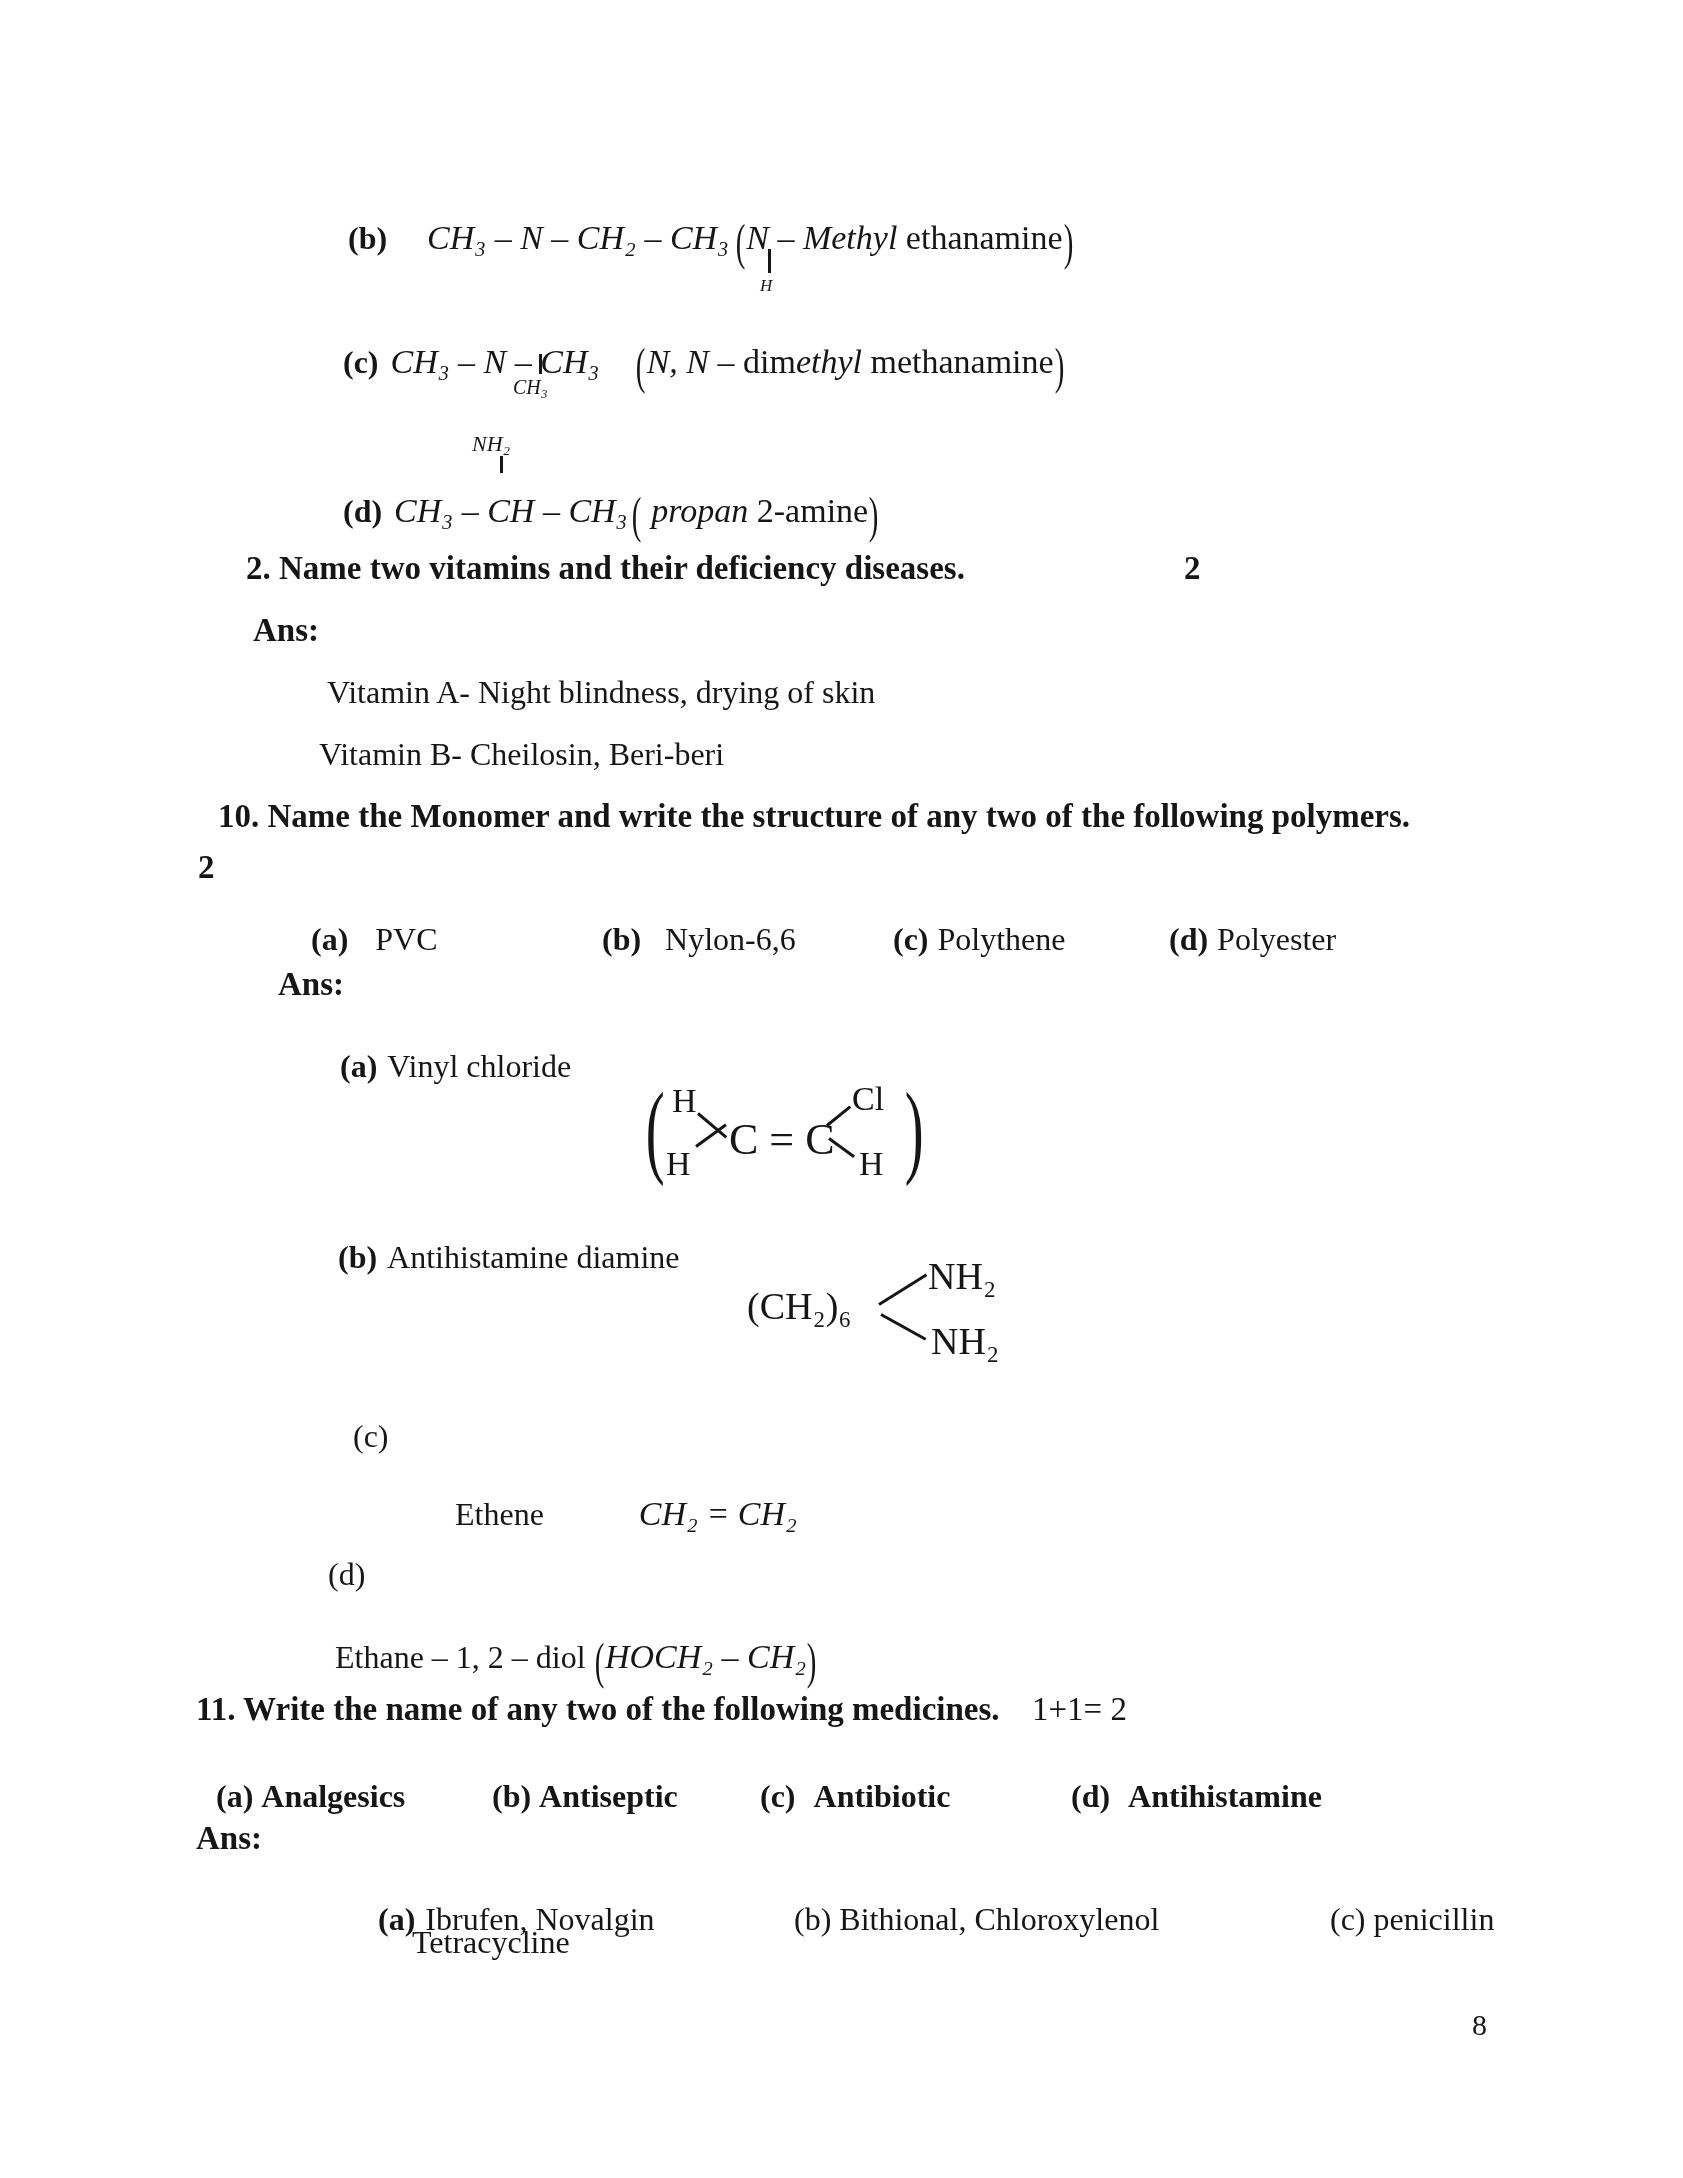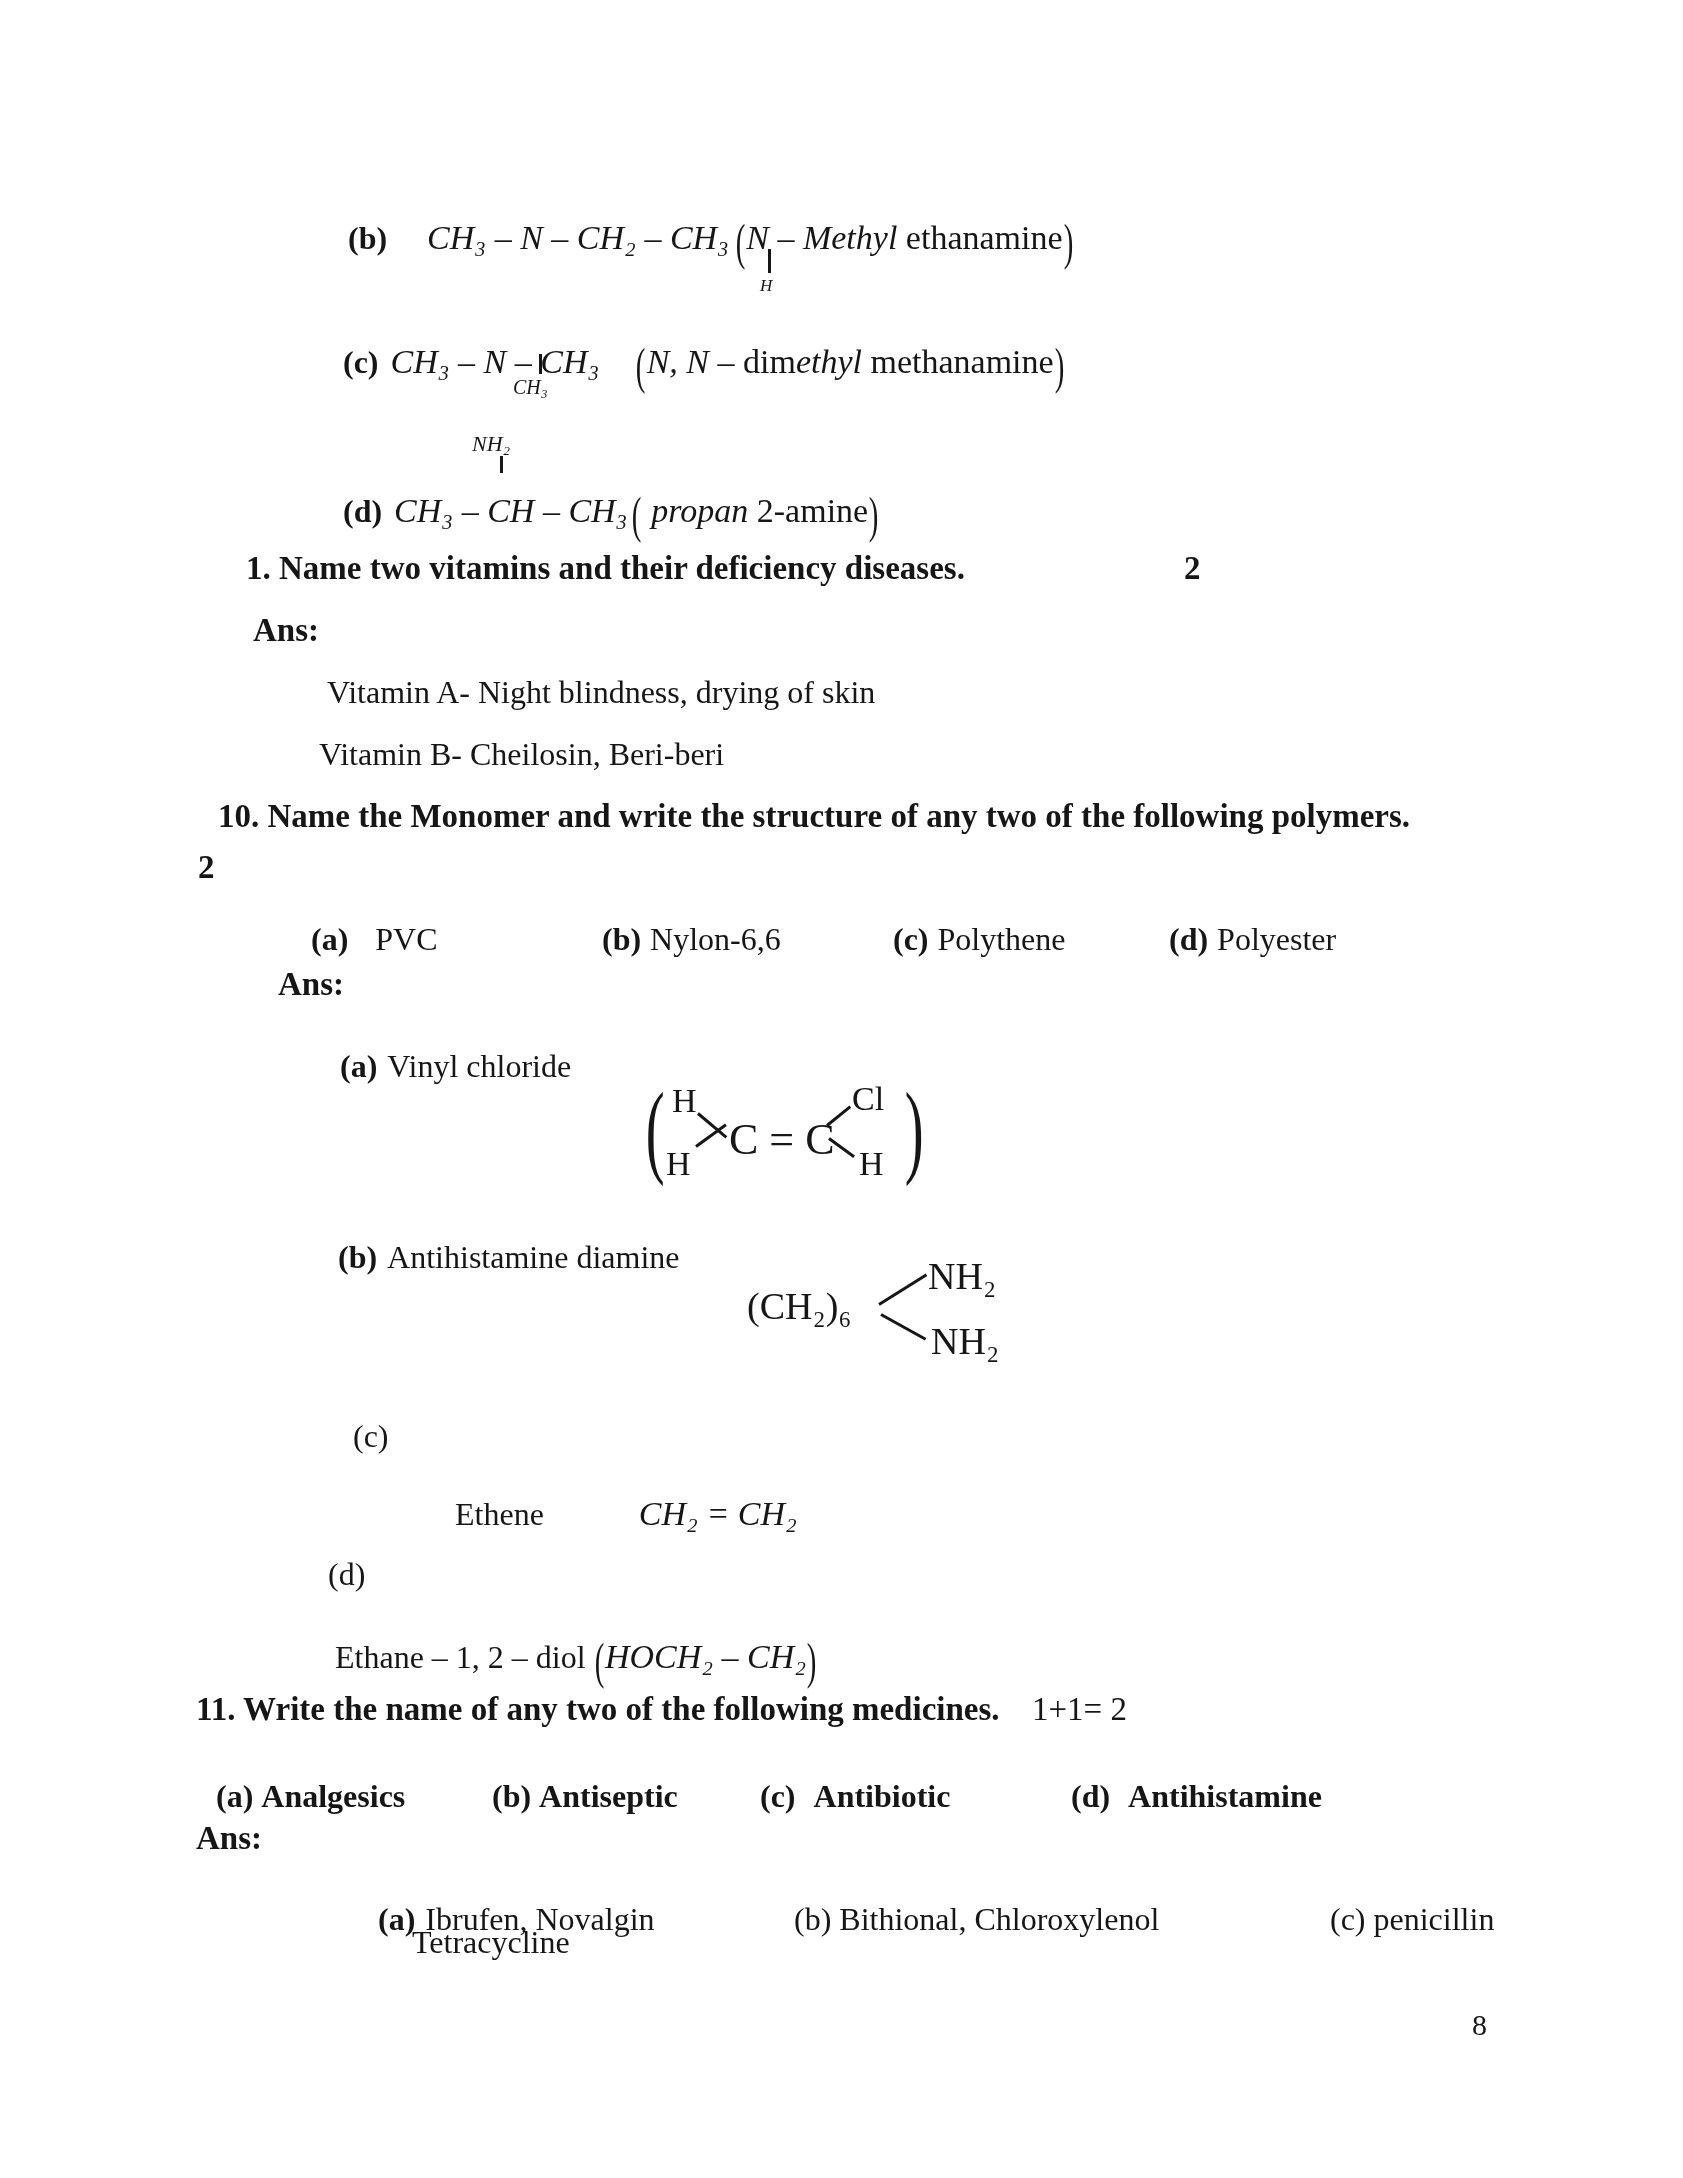--- a/index.html
+++ b/index.html
@@ -50,34 +50,34 @@
   </div>
   <div class="vbar" style="left:539px;top:354px;height:20px;"></div>
   <div class="abs i t20" style="left:513px;top:376px;">CH₃</div>
 
   <div class="abs i t22" style="left:472px;top:431px;">NH₂</div>
   <div class="vbar" style="left:500px;top:456px;height:17px;"></div>
   <div class="abs" style="left:327px;top:474px;">
     <span class="b t32">(d)</span><span class="i t34" style="margin-left:12px;">CH₃ – CH – CH₃</span><span class="tp t34" style="margin-left:4px;">(</span><span class="i t34"> propan</span><span class="t34"> 2-amine</span><span class="tp t34">)</span>
   </div>
 
-  <div class="abs b t33" style="left:246px;top:550px;">1. Name two vitamins and their deficiency diseases.</div>
+  <div class="abs b t33" style="left:246px;top:550px;">2. Name two vitamins and their deficiency diseases.</div>
   <div class="abs b t33" style="left:1184px;top:550px;">2</div>
   <div class="abs b t33" style="left:253px;top:612px;">Ans:</div>
   <div class="abs t32" style="left:327px;top:674px;">Vitamin A- Night blindness, drying of skin</div>
   <div class="abs t32" style="left:319px;top:736px;">Vitamin B- Cheilosin, Beri-beri</div>
 
   <div class="abs b t33" style="left:218px;top:798px;">10. Name the Monomer and write the structure of any two of the following polymers.</div>
   <div class="abs b t33" style="left:198px;top:849px;">2</div>
 
   <div class="abs" style="left:295px;top:903px;">
     <span class="b t32">(a)</span><span class="t32" style="margin-left:27px;">PVC</span>
   </div>
   <div class="abs" style="left:586px;top:903px;">
-    <span class="b t32">(b)</span><span class="t32" style="margin-left:9px;">Nylon-6,6</span>
+    <span class="b t32">(b)</span><span class="t32" style="margin-left:24px;">Nylon-6,6</span>
   </div>
   <div class="abs" style="left:877px;top:903px;">
     <span class="b t32">(c)</span><span class="t32" style="margin-left:9px;">Polythene</span>
   </div>
   <div class="abs" style="left:1153px;top:903px;">
     <span class="b t32">(d)</span><span class="t32" style="margin-left:9px;">Polyester</span>
   </div>
 
   <div class="abs b t33" style="left:278px;top:966px;">Ans:</div>
 

